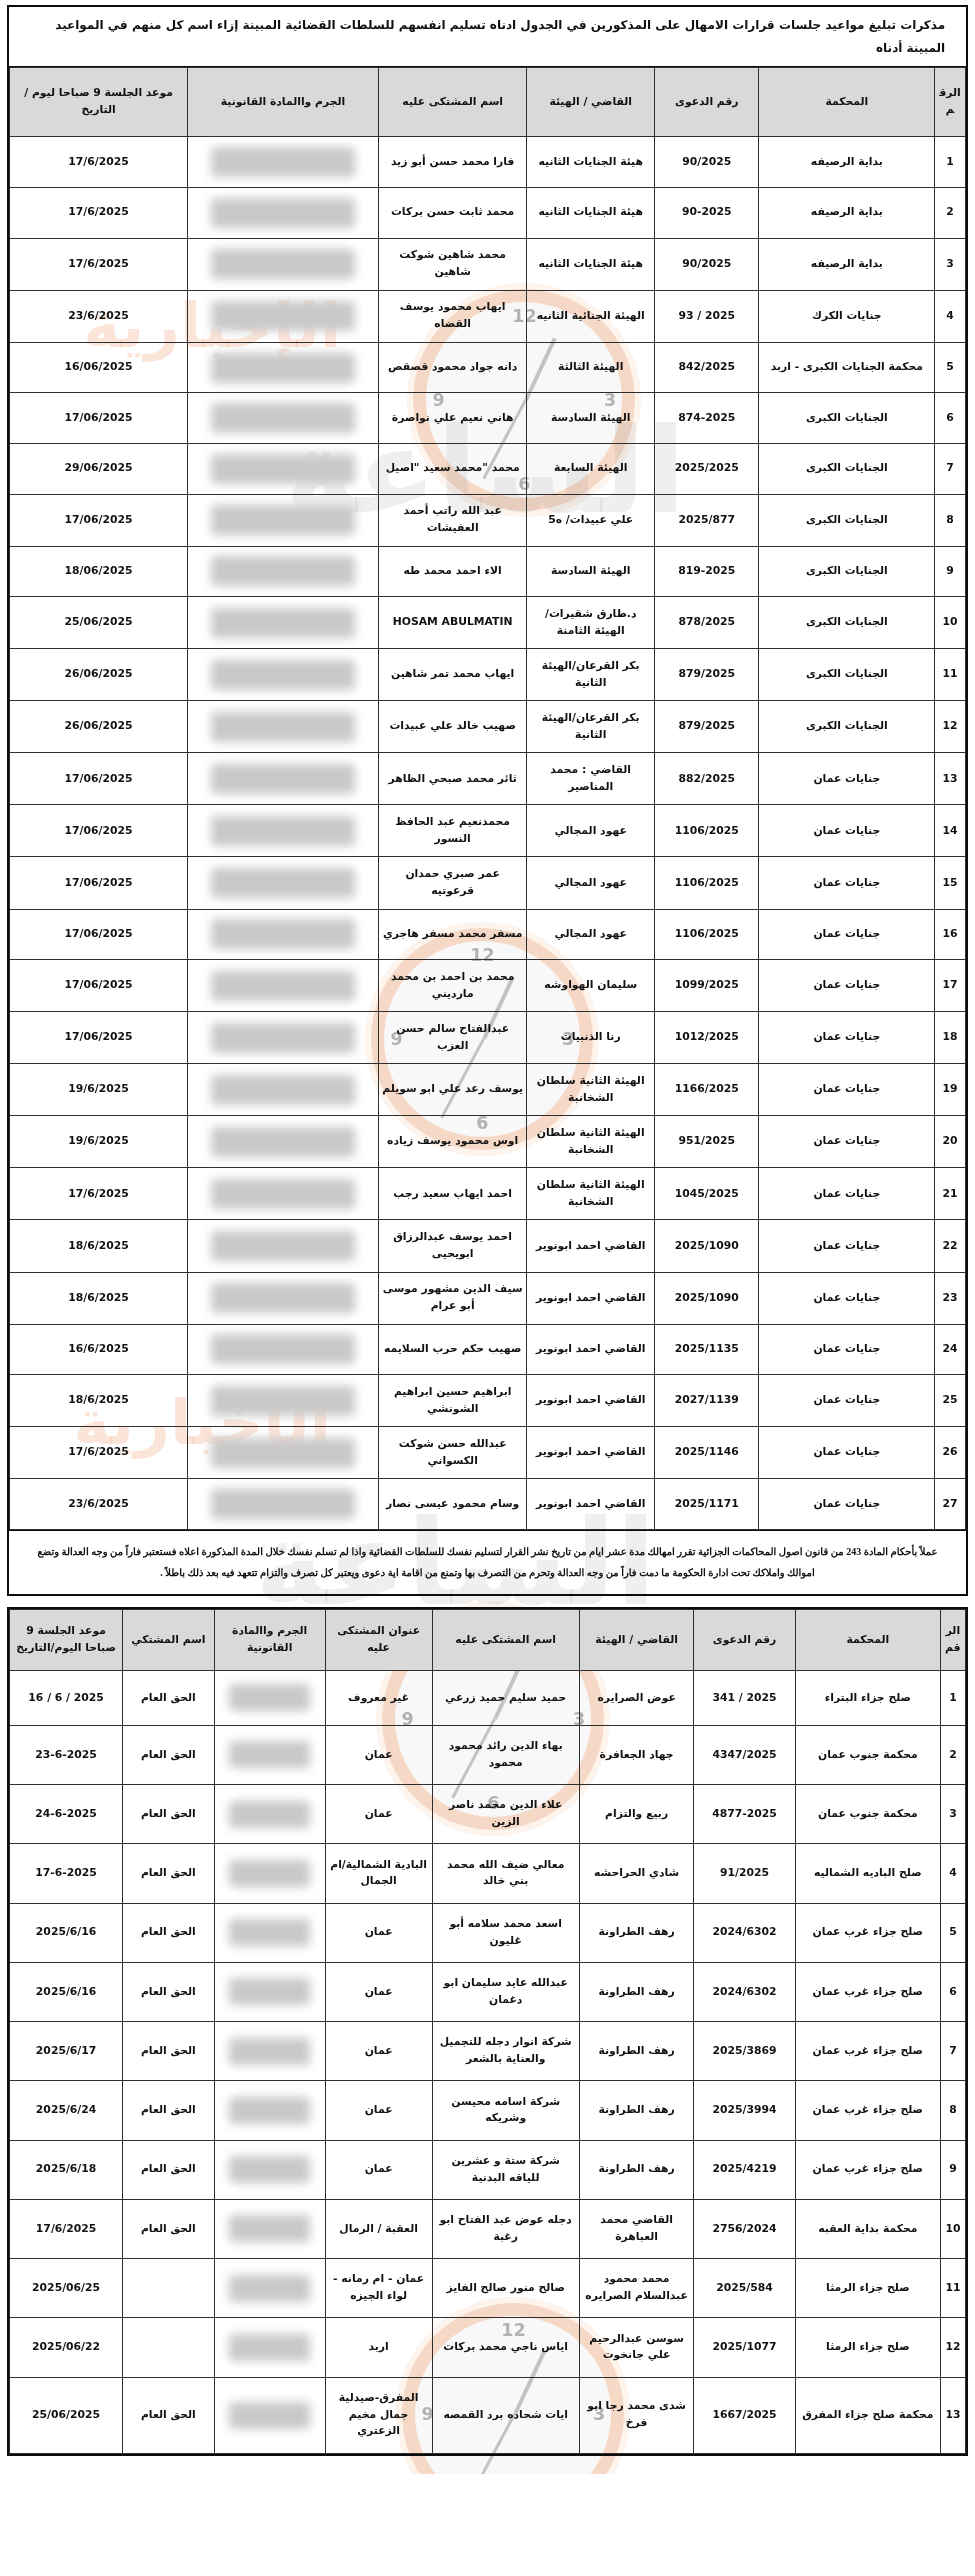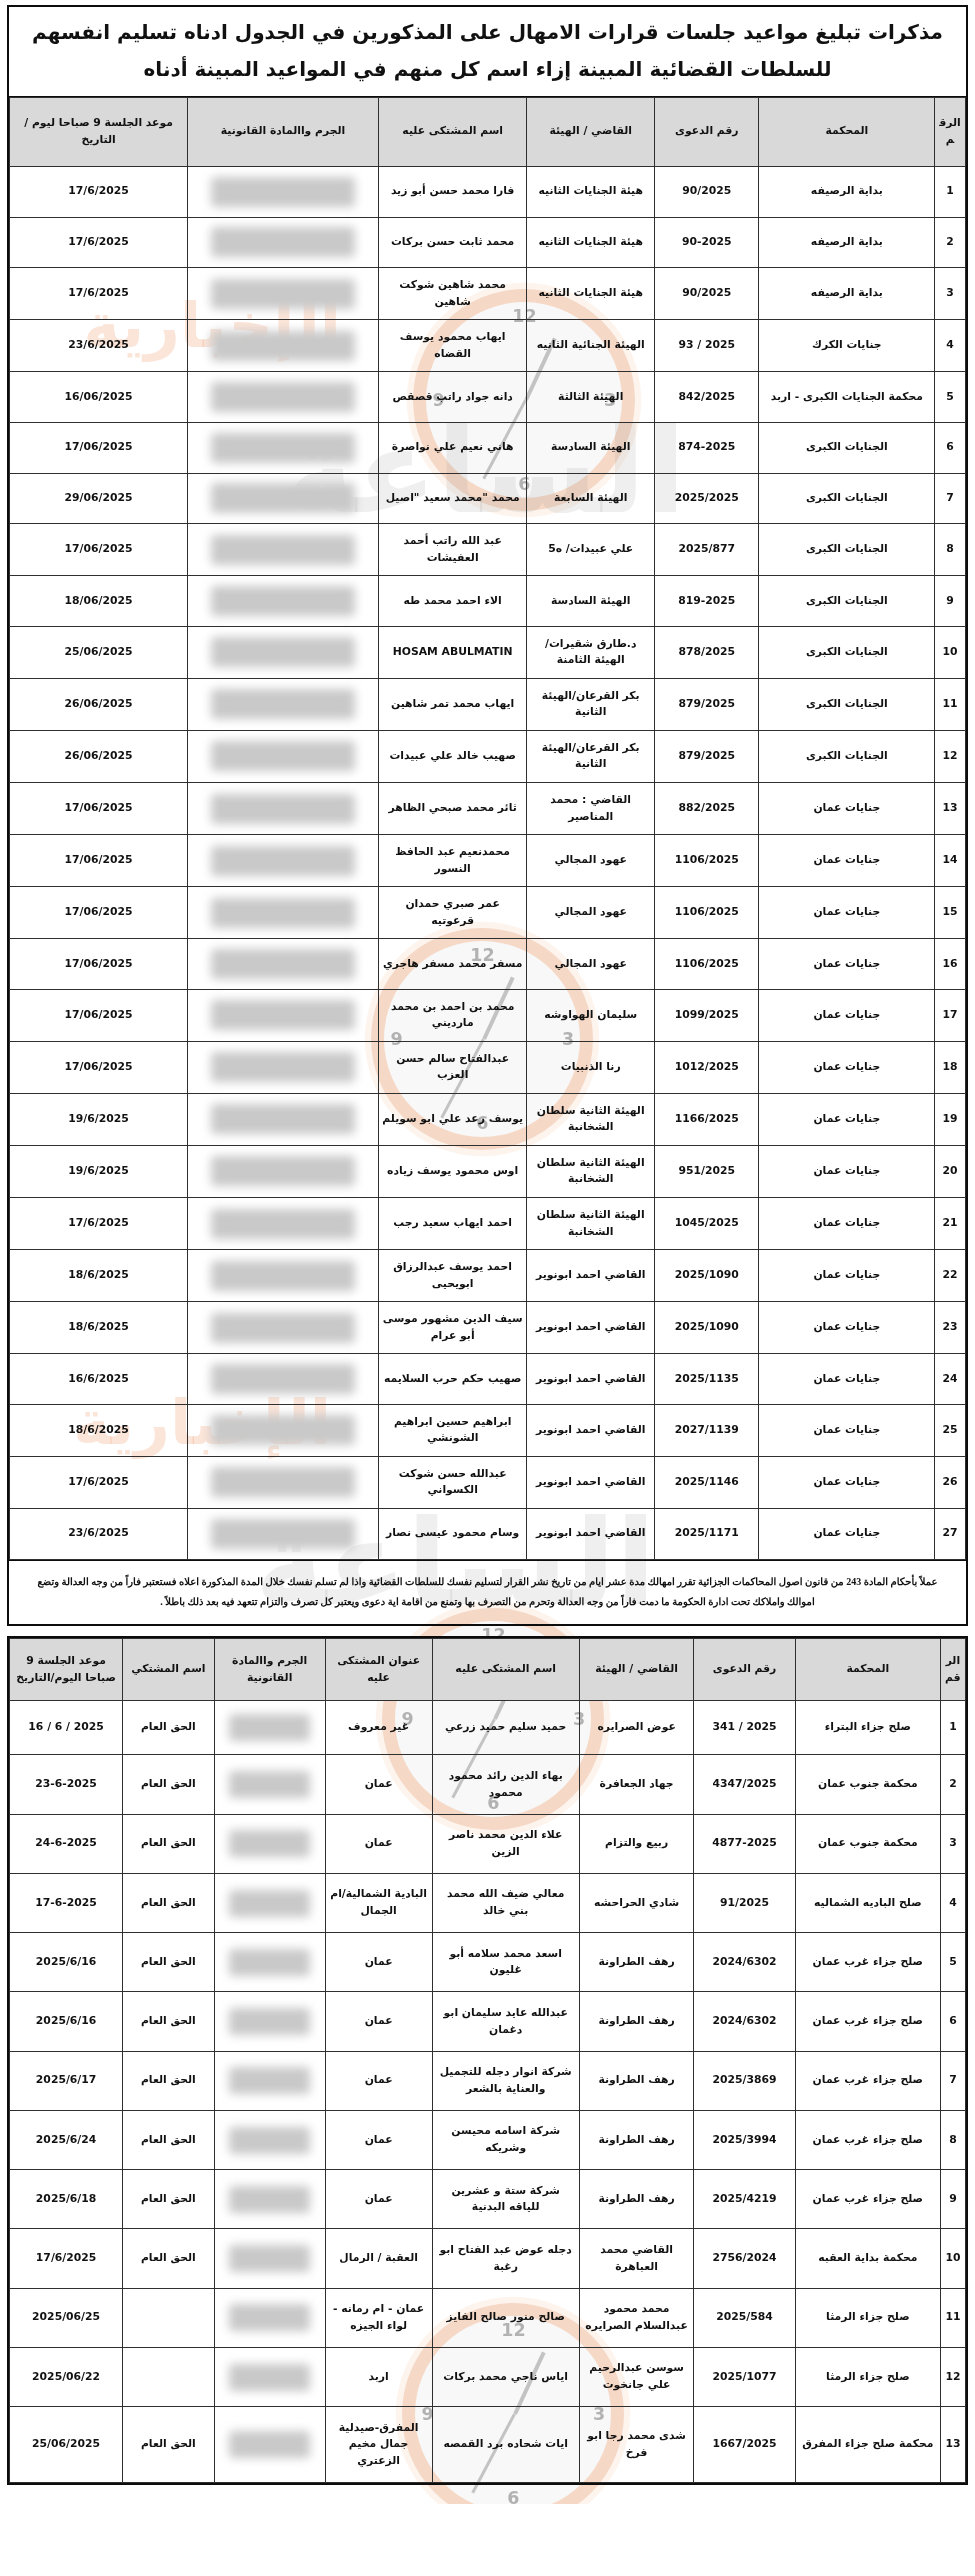--- a/index.html
+++ b/index.html
@@ -37,21 +37,21 @@
   .clock .n3  { right: 6.2px; top: 50%; transform: translateY(-50%); }
   .wm-word {
     position: absolute; font-size: 118px; letter-spacing: 1px;
     color: rgba(140,140,140,0.14); white-space: nowrap;
   }
   .wm-word.orange { color: rgba(233,120,60,0.20); font-size: 62px; }
 
   
   .sheet { border: 2.1px solid #0c0c0c; background: transparent; margin-bottom: 10.3px; }
   .sec-title {
-    text-align: center; padding: 7.2px 20.6px; font-size: 20px; line-height: 1.85;
+    padding: 7.2px 20.6px; font-size: 12px; line-height: 1.85;
     border-bottom: 1.5px solid #0c0c0c;
   }
   .sec-notice {
     border-top: 1.5px solid #0c0c0c; padding: 11.3px 24px; text-align: center;
     font-size: 10px; line-height: 2.05; font-family: Liberation Serif, serif;
   }
 
   
   table { width: 100%; border-collapse: collapse; table-layout: fixed; }
   th, td {
@@ -194,21 +194,21 @@
             <td>
               <div class="redacted"></div>
             </td>
             <td class="ltr">23/6/2025</td>
           </tr>
           <tr>
             <td>5</td>
             <td>محكمة الجنايات الكبرى - اربد</td>
             <td class="ltr">842/2025</td>
             <td>الهيئة الثالثة</td>
-            <td>دانه جواد راتب قصقص</td>
+            <td>دانه جواد محمود قصقص</td>
             <td>
               <div class="redacted"></div>
             </td>
             <td class="ltr">16/06/2025</td>
           </tr>
           <tr>
             <td>6</td>
             <td>الجنايات الكبرى</td>
             <td class="ltr">874-2025</td>
             <td>الهيئة السادسة</td>

